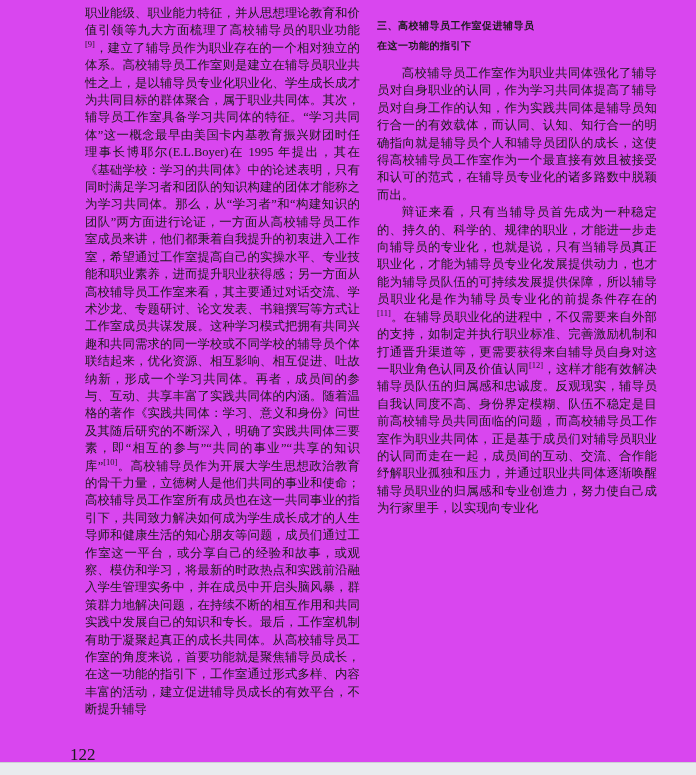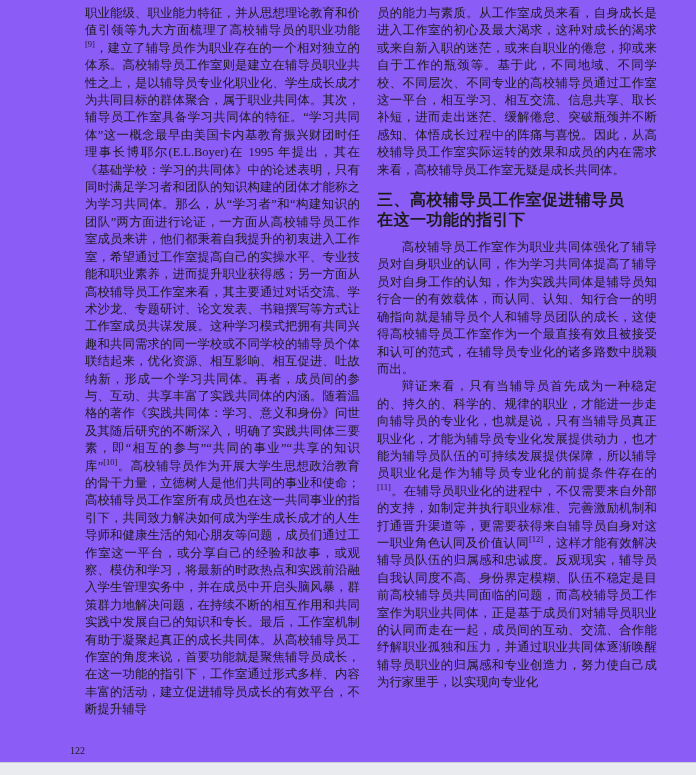--- a/index.html
+++ b/index.html
@@ -1,19 +1,19 @@
 <!DOCTYPE html>
 <html><head>
 <meta charset="utf-8">
 <style>
   html,body{margin:0;padding:0;background:#f2f3f5;}
   .page{
     position:relative;
     width:696px;height:775px;
-    background:#8b5cf6;
+    background:#d946ef;
     overflow:hidden;
     font-family:"Liberation Serif","DejaVu Serif",serif;
     color:#1c1c1c;
   }
   .content{
     position:absolute;top:5px;left:85px;
     display:flex;gap:17px;
   }
   .col{
     font-size:12.4px;
@@ -26,53 +26,52 @@
   .col p{margin:0;padding:0;}
   .col p.indent{text-indent:2em;}
   sup{
     font-size:8.5px;
     line-height:0;
     vertical-align:super;
   }
   .section-heading{
     font-weight:bold;
     text-align:left;
-    font-size:16px;
+    font-size:10px;
     line-height:19.5px;
     margin:11px 0 10px 0;
     letter-spacing:0.5px;
   }
   .subheading{
     font-style:italic;
     letter-spacing:1.2px;
   }
   .page-number{
     position:absolute;
     left:70px;top:745px;
-    font-size:10px;
+    font-size:17px;
     font-family:"Liberation Serif","DejaVu Serif",serif;
   }
   .scan-edge-bottom{
     position:absolute;
     left:0;right:0;bottom:0;
     height:12px;
     background:#e9ebee;
     border-top:1px solid #ccd0d5;
   }
 </style>
 </head>
 <body>
 
 <div class="page">
   <div class="content">
     <div class="col col-left">
         <p class="body">职业能级、职业能力特征，并从思想理论教育和价值引领等九大方面梳理了高校辅导员的职业功能<sup>[9]</sup>，建立了辅导员作为职业存在的一个相对独立的体系。高校辅导员工作室则是建立在辅导员职业共性之上，是以辅导员专业化职业化、学生成长成才为共同目标的群体聚合，属于职业共同体。其次，辅导员工作室具备学习共同体的特征。“学习共同体”这一概念最早由美国卡内基教育振兴财团时任理事长博耶尔(E.L.Boyer)在 1995 年提出，其在《基础学校：学习的共同体》中的论述表明，只有同时满足学习者和团队的知识构建的团体才能称之为学习共同体。那么，从“学习者”和“构建知识的团队”两方面进行论证，一方面从高校辅导员工作室成员来讲，他们都秉着自我提升的初衷进入工作室，希望通过工作室提高自己的实操水平、专业技能和职业素养，进而提升职业获得感；另一方面从高校辅导员工作室来看，其主要通过对话交流、学术沙龙、专题研讨、论文发表、书籍撰写等方式让工作室成员共谋发展。这种学习模式把拥有共同兴趣和共同需求的同一学校或不同学校的辅导员个体联结起来，优化资源、相互影响、相互促进、吐故纳新，形成一个学习共同体。再者，成员间的参与、互动、共享丰富了实践共同体的内涵。随着温格的著作《实践共同体：学习、意义和身份》问世及其随后研究的不断深入，明确了实践共同体三要素，即“相互的参与”“共同的事业”“共享的知识库”<sup>[10]</sup>。高校辅导员作为开展大学生思想政治教育的骨干力量，立德树人是他们共同的事业和使命；高校辅导员工作室所有成员也在这一共同事业的指引下，共同致力解决如何成为学生成长成才的人生导师和健康生活的知心朋友等问题，成员们通过工作室这一平台，或分享自己的经验和故事，或观察、模仿和学习，将最新的时政热点和实践前沿融入学生管理实务中，并在成员中开启头脑风暴，群策群力地解决问题，在持续不断的相互作用和共同实践中发展自己的知识和专长。最后，工作室机制有助于凝聚起真正的成长共同体。从高校辅导员工作室的角度来说，首要功能就是聚焦辅导员成长，在这一功能的指引下，工作室通过形式多样、内容丰富的活动，建立促进辅导员成长的有效平台，不断提升辅导</p>
       </div>
     <div class="col col-right">
-        <p class="body">员的能力与素质。从工作室成员来看，自身成长是进入工作室的初心及最大渴求，这种对成长的渴求或来自新入职的迷茫，或来自职业的倦怠，抑或来自于工作的瓶颈等。基于此，不同地域、不同学校、不同层次、不同专业的高校辅导员通过工作室这一平台，相互学习、相互交流、信息共享、取长补短，进而走出迷茫、缓解倦怠、突破瓶颈并不断感知、体悟成长过程中的阵痛与喜悦。因此，从高校辅导员工作室实际运转的效果和成员的内在需求来看，高校辅导员工作室无疑是成长共同体。</p>
         <div class="section-heading">
           <div>三、高校辅导员工作室促进辅导员</div>
           <div>在这一功能的指引下</div>
         </div>
         <p class="body indent">高校辅导员工作室作为职业共同体强化了辅导员对自身职业的认同，作为学习共同体提高了辅导员对自身工作的认知，作为实践共同体是辅导员知行合一的有效载体，而认同、认知、知行合一的明确指向就是辅导员个人和辅导员团队的成长，这使得高校辅导员工作室作为一个最直接有效且被接受和认可的范式，在辅导员专业化的诸多路数中脱颖而出。</p>
         <p class="body indent">辩证来看，只有当辅导员首先成为一种稳定的、持久的、科学的、规律的职业，才能进一步走向辅导员的专业化，也就是说，只有当辅导员真正职业化，才能为辅导员专业化发展提供动力，也才能为辅导员队伍的可持续发展提供保障，所以辅导员职业化是作为辅导员专业化的前提条件存在的<sup>[11]</sup>。在辅导员职业化的进程中，不仅需要来自外部的支持，如制定并执行职业标准、完善激励机制和打通晋升渠道等，更需要获得来自辅导员自身对这一职业角色认同及价值认同<sup>[12]</sup>，这样才能有效解决辅导员队伍的归属感和忠诚度。反观现实，辅导员自我认同度不高、身份界定模糊、队伍不稳定是目前高校辅导员共同面临的问题，而高校辅导员工作室作为职业共同体，正是基于成员们对辅导员职业的认同而走在一起，成员间的互动、交流、合作能纾解职业孤独和压力，并通过职业共同体逐渐唤醒辅导员职业的归属感和专业创造力，努力使自己成为行家里手，以实现向专业化</p>
       </div>
   </div>
   <div class="page-number">122</div>
   <div class="scan-edge-bottom"></div>

